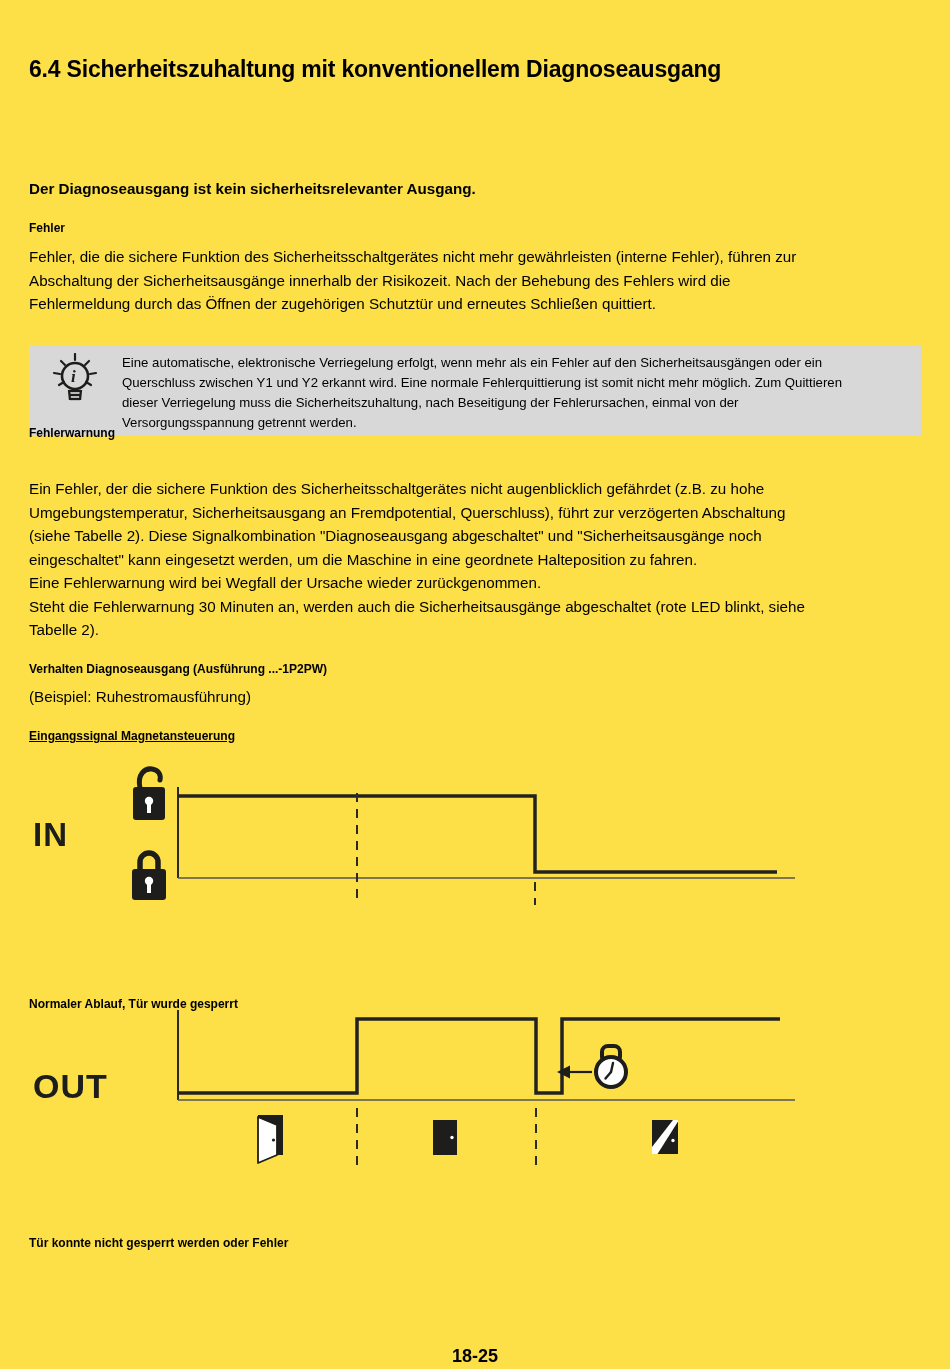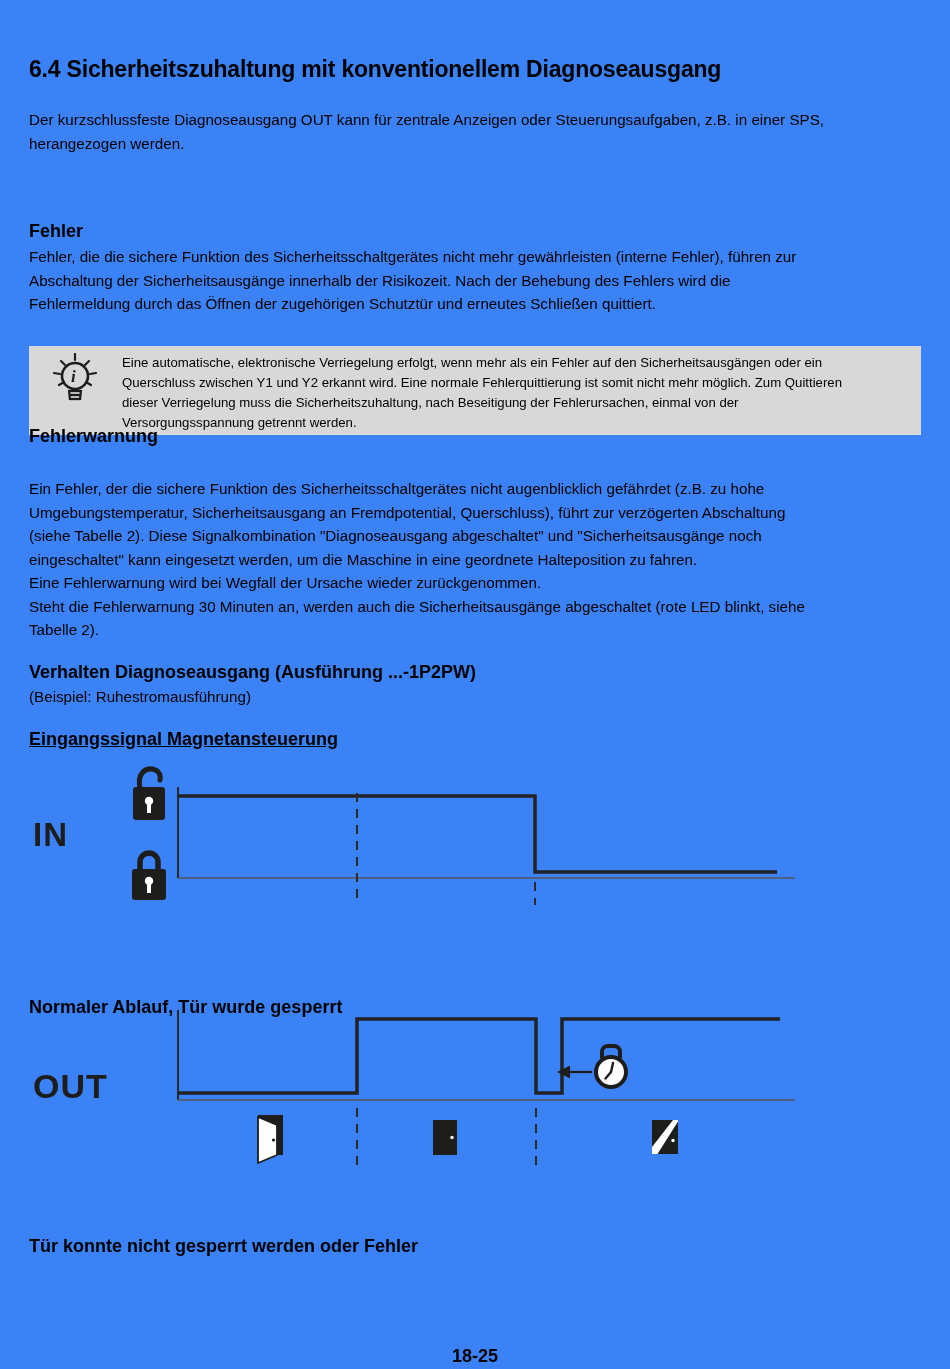--- a/index.html
+++ b/index.html
@@ -1,41 +1,40 @@
 <!DOCTYPE html>
 <html><head>
 <meta charset="utf-8">
 <style>
   html,body{margin:0;padding:0;background:#ffffff;}
   .page{
-    position:relative;width:950px;height:1369px;background:#3b82f6;
+    position:relative;width:950px;height:1369px;background:#fde047;
     font-family:"Liberation Sans", sans-serif;color:#000;overflow:hidden;
   }
   .pre{white-space:pre-line;}
   .doc-title{position:absolute;left:29px;top:56px;font-size:23px;font-weight:bold;letter-spacing:-0.2px;}
   .body-text{position:absolute;left:29px;width:895px;font-size:15.2px;line-height:23.5px;}
   .bold{font-weight:bold;}
-  .subhead{position:absolute;left:29px;font-size:18px;font-weight:bold;}
+  .subhead{position:absolute;left:29px;font-size:12px;font-weight:bold;}
   .note-box{position:absolute;left:29px;top:346px;width:892px;height:89px;background:#d8d8d8;}
   .note-icon{position:absolute;left:22px;top:7px;}
   .note-text{position:absolute;left:93px;top:7px;width:790px;font-size:13.2px;line-height:19.9px;}
   .diagram{position:absolute;left:0;}
   .page-number{position:absolute;left:0;top:1346px;width:100%;text-align:center;font-size:18px;font-weight:bold;}
   svg text.sig-label{font-family:"Liberation Sans",sans-serif;font-weight:bold;letter-spacing:1px;fill:#1d1d1b;}
 </style>
 </head>
 <body>
 
 <div class="page">
 
   <div class="doc-title">6.4 Sicherheitszuhaltung mit konventionellem Diagnoseausgang</div>
 
-  <div class="body-text pre" style="top:108px;">Der kurzschlussfeste Diagnoseausgang OUT kann für zentrale Anzeigen oder Steuerungsaufgaben, z.B. in einer SPS,
-herangezogen werden.</div>
 
+  <div class="body-text bold" style="top:177px;">Der Diagnoseausgang ist kein sicherheitsrelevanter Ausgang.</div>
 
   <div class="subhead" style="top:221px;">Fehler</div>
   <div class="body-text pre" style="top:245px;">Fehler, die die sichere Funktion des Sicherheitsschaltgerätes nicht mehr gewährleisten (interne Fehler), führen zur
 Abschaltung der Sicherheitsausgänge innerhalb der Risikozeit. Nach der Behebung des Fehlers wird die
 Fehlermeldung durch das Öffnen der zugehörigen Schutztür und erneutes Schließen quittiert.</div>
 
   <div class="note-box">
     <span class="note-icon">
       <svg width="48" height="52" viewBox="0 0 48 52">
         <g stroke="#1d1d1b" stroke-width="2.2" stroke-linecap="round">

